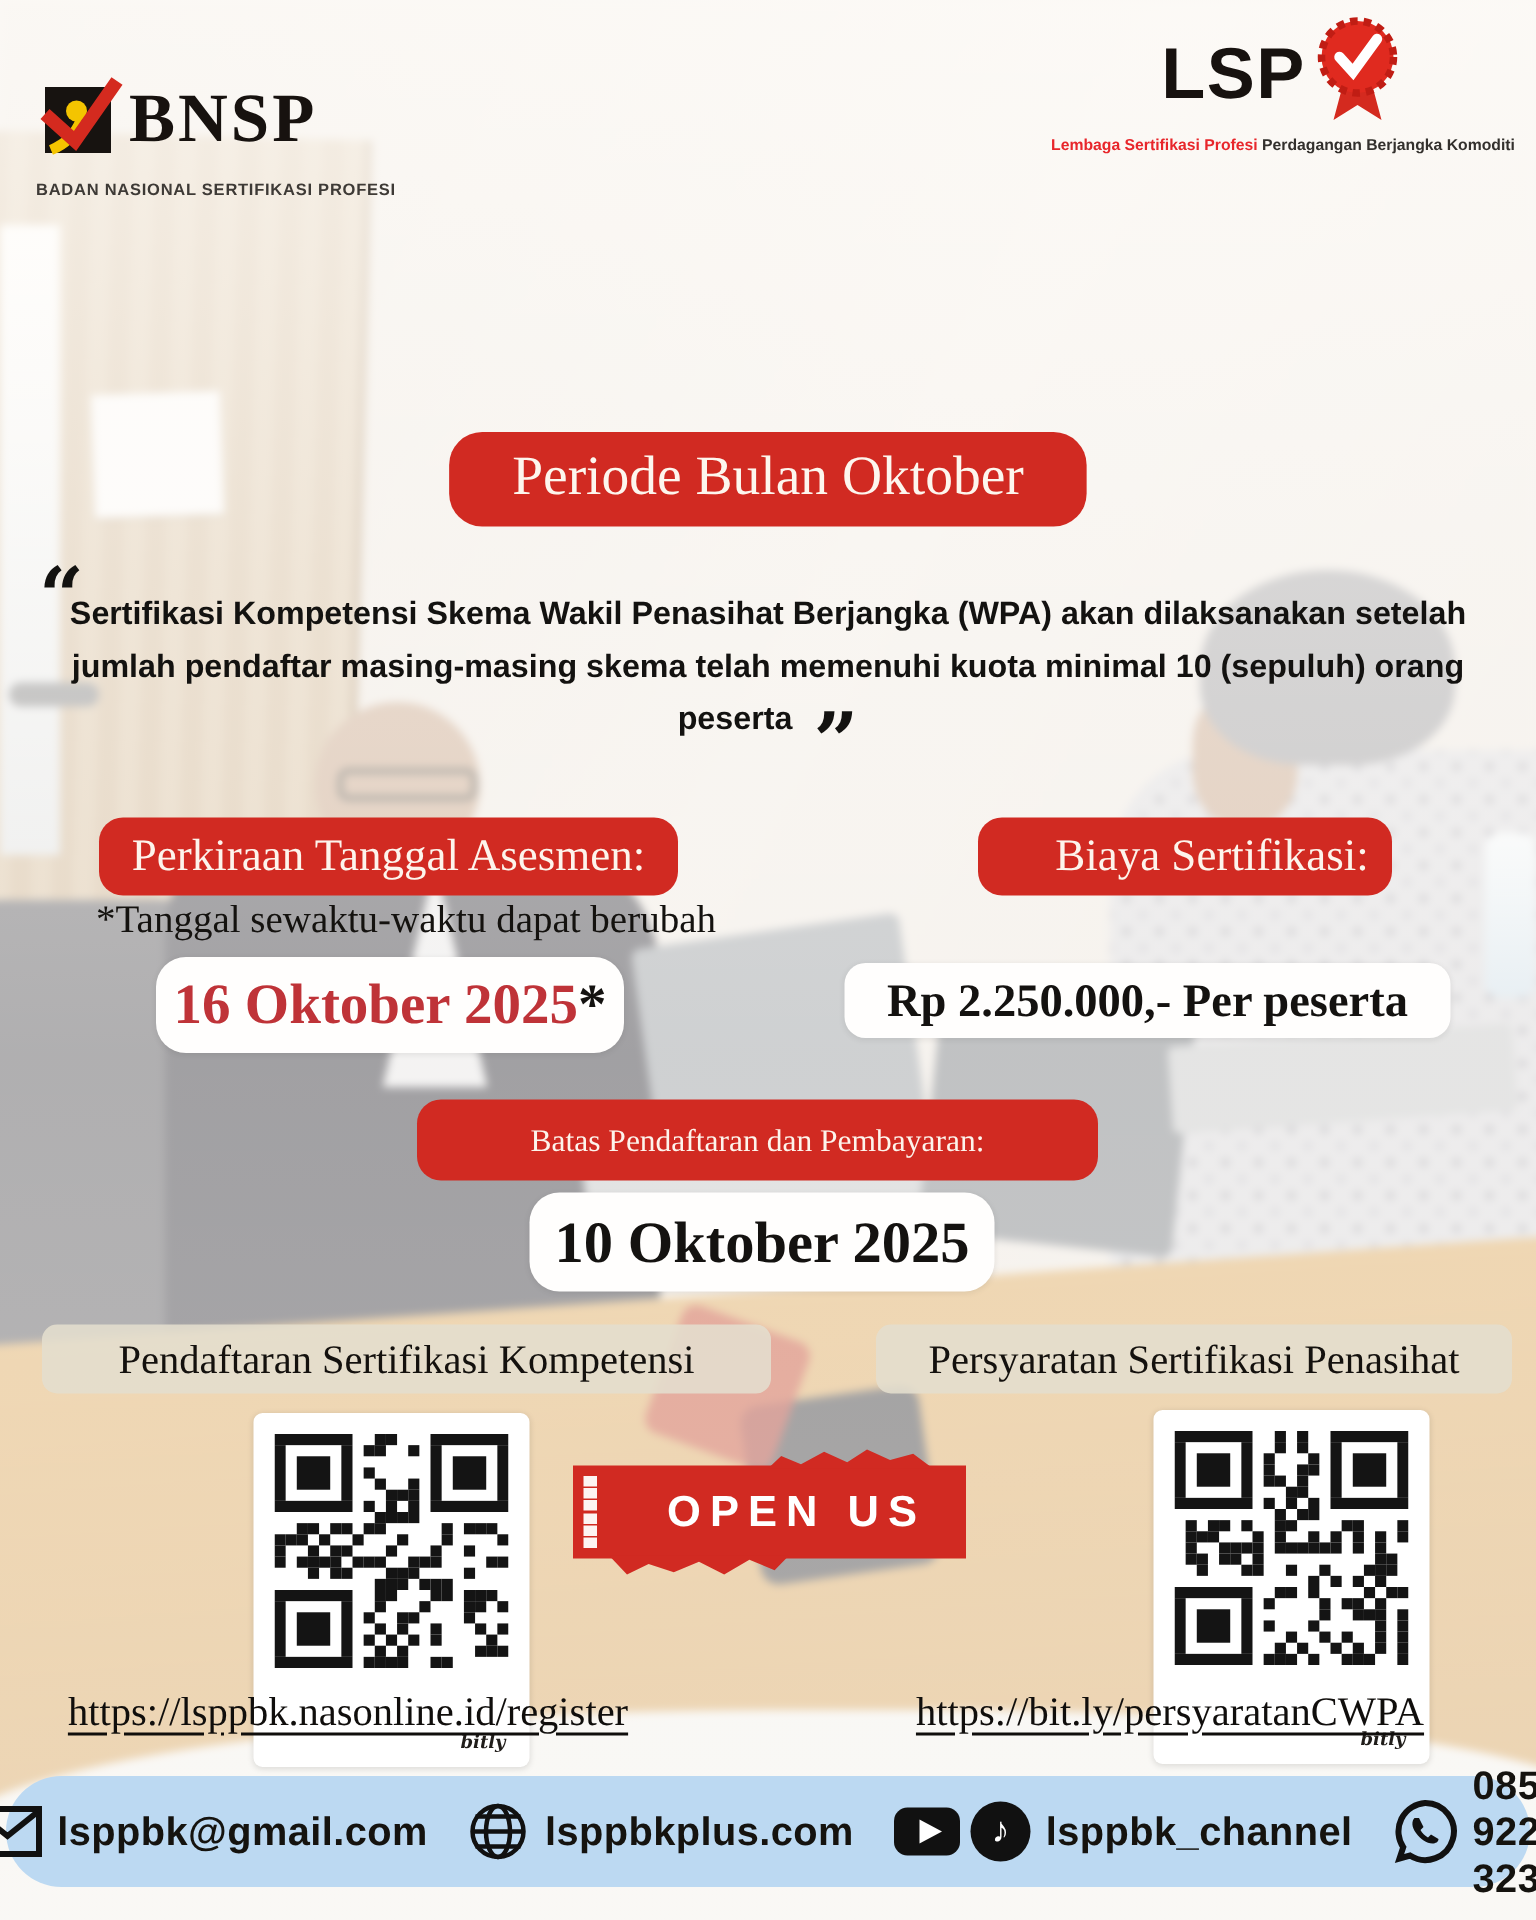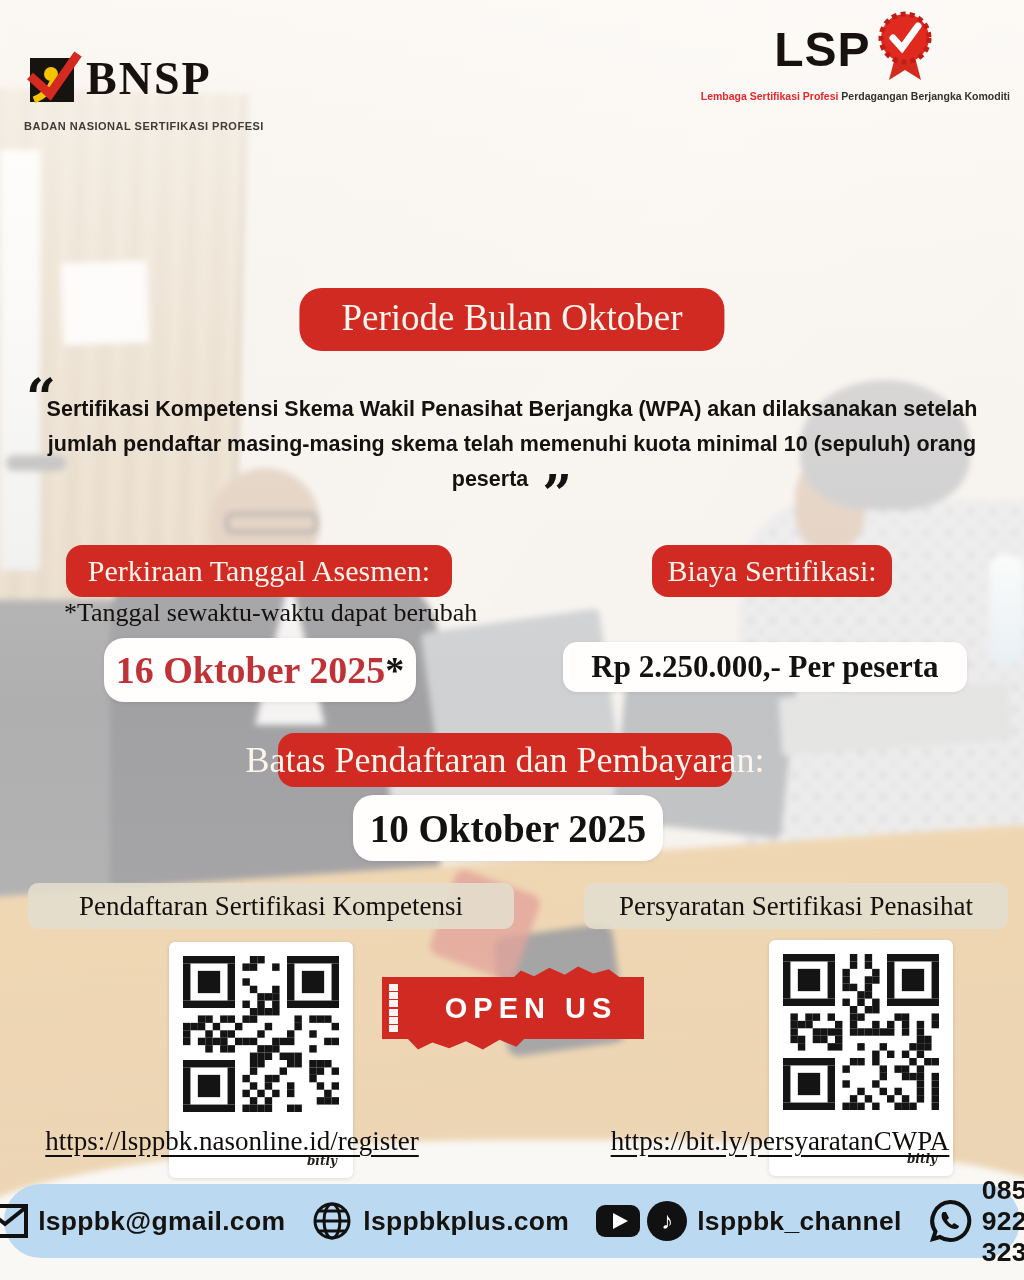--- a/index.html
+++ b/index.html
@@ -69,23 +69,23 @@
 
   
   .red-badge{position:absolute;background:#d12a22;color:#fdf4ec;font-family:"Liberation Serif",serif;
     border-radius:16px;display:flex;align-items:center;justify-content:center;white-space:nowrap;}
   .white-pill{position:absolute;background:#fffefd;border-radius:20px;display:flex;align-items:center;justify-content:center;
     font-family:"Liberation Serif",serif;font-weight:700;white-space:nowrap;box-shadow:0 1px 4px rgba(0,0,0,.08);}
   .assess-label{left:66px;top:545px;width:386px;height:52px;font-size:30px;}
   .assess-note{position:absolute;left:64px;top:598px;font-family:"Liberation Serif",serif;font-size:26px;color:#14120f;}
   .assess-date{left:104px;top:638px;width:312px;height:64px;font-size:38px;}
   .assess-date .crimson{color:#bf3338;} .assess-date .black{color:#141210;}
-  .fee-label{left:652px;top:545px;width:240px;height:52px;font-size:30px;}
+  .fee-label{left:652px;top:545px;width:240px;height:52px;font-size:30px;padding-left:36px;}
   .fee-pill{left:563px;top:642px;width:404px;height:50px;font-size:31px;color:#141210;border-radius:14px;}
-  .deadline-label{left:278px;top:733px;width:454px;height:54px;font-size:36px;}
+  .deadline-label{left:278px;top:733px;width:454px;height:54px;font-size:21px;}
   .deadline-pill{left:353px;top:795px;width:310px;height:66px;font-size:39px;color:#141210;}
 
   
   .strip{position:absolute;top:883px;height:46px;background:rgba(228,222,206,.88);border-radius:10px;
     font-family:"Liberation Serif",serif;font-size:27px;color:#14110e;display:flex;align-items:center;justify-content:center;white-space:nowrap;}
   .strip-left{left:28px;width:486px;} .strip-right{left:584px;width:424px;}
   .qr-card{position:absolute;width:184px;height:236px;background:#fff;border-radius:6px;box-shadow:0 1px 4px rgba(0,0,0,.12);margin-left:47px;}
   .qr-left{left:122px;top:942px;} .qr-right{left:722px;top:940px;}
   .qr-pattern{position:absolute;left:14px;top:14px;width:156px;height:156px;}
   .qr-pattern svg{width:100%;height:100%;}

